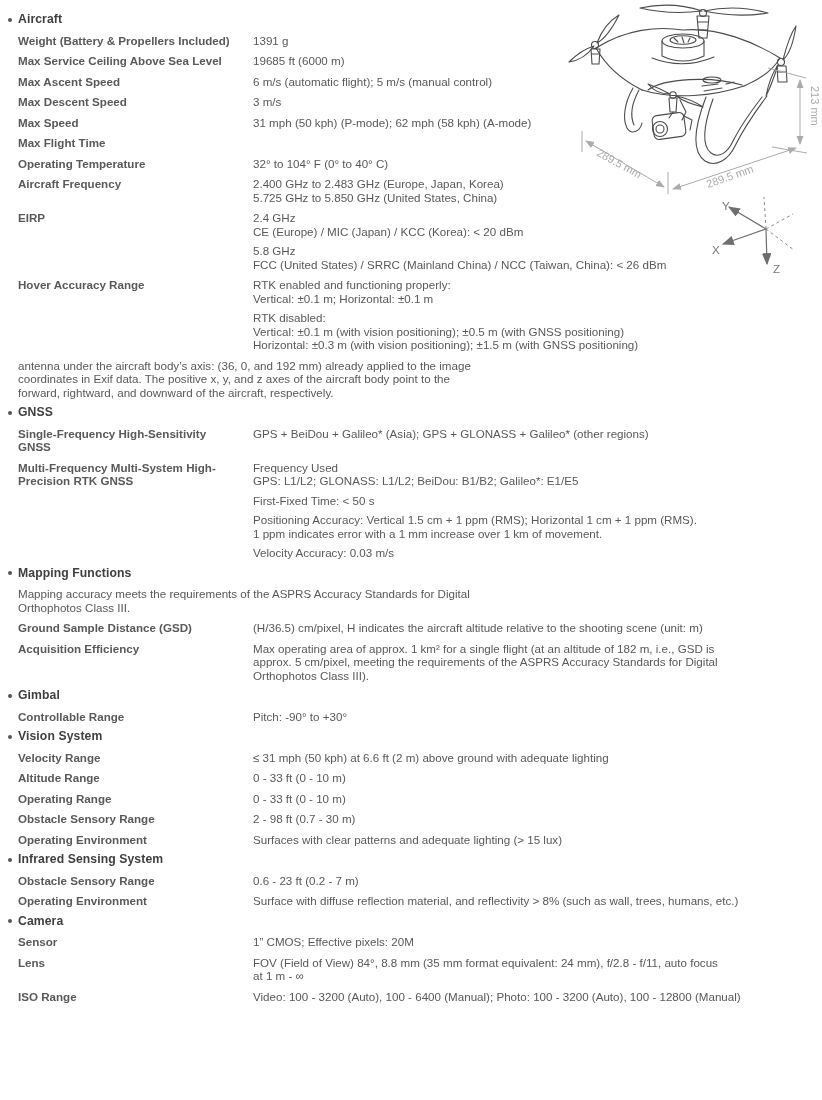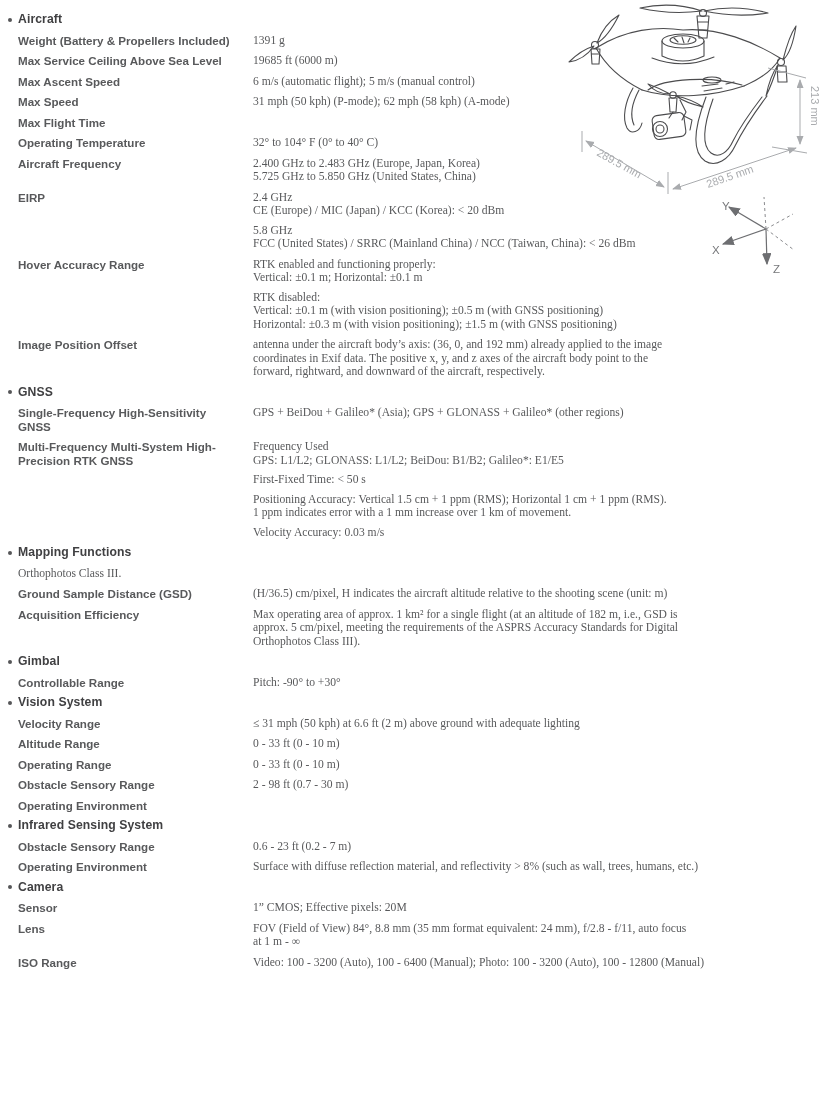--- a/index.html
+++ b/index.html
@@ -11,21 +11,21 @@
   }
   .content { position:absolute; left:18px; top:13px; width:796px; }
   .section-header { display:flex; align-items:center; gap:6px; margin:9px 0 7px -10px; }
   .section-header:first-child { margin-top:0; }
   .bullet { width:4px; height:4px; border-radius:50%; background:#555658; flex:0 0 4px; }
   .section-title { font-weight:bold; color:#404042; font-size:12.2px; letter-spacing:.1px; }
   .spec-row { display:flex; margin-bottom:7px; }
   .spec-label { width:235px; flex:0 0 235px; padding-right:8px;font-weight:bold; }
   .spec-value { flex:1; min-width:0; }
   .tline { white-space:nowrap; }
-  .vgroup { margin-bottom:6px;font-family:Liberation Serif, serif; }
+  .vgroup { margin-bottom:6px; }
   .vgroup:last-child { margin-bottom:0; }
   .figure-drone { position:absolute; left:556px; top:0; width:266px; height:202px; }
   .figure-axis  { position:absolute; left:698px; top:192px; width:104px; height:88px; }
   svg { display:block; }
 </style>
 </head>
 <body>
 
 <div class="page">
 
@@ -62,20 +62,30 @@
     <div class="spec-label">
               <div class="tline">Max Ascent Speed</div>
             </div>
     <div class="spec-value">
               <div class="vgroup">
                 <div class="tline">6 m/s (automatic flight); 5 m/s (manual control)</div>
               </div>
             </div>
   </div>
 
+  <div class="spec-row">
+    <div class="spec-label">
+              <div class="tline">Max Descent Speed</div>
+            </div>
+    <div class="spec-value">
+              <div class="vgroup">
+                <div class="tline">3 m/s</div>
+              </div>
+            </div>
+  </div>
 
   <div class="spec-row">
     <div class="spec-label">
               <div class="tline">Max Speed</div>
             </div>
     <div class="spec-value">
               <div class="vgroup">
                 <div class="tline">31 mph (50 kph) (P-mode); 62 mph (58 kph) (A-mode)</div>
               </div>
             </div>
@@ -137,23 +147,20 @@
               </div>
               <div class="vgroup">
                 <div class="tline">RTK disabled:</div>
                 <div class="tline">Vertical: ±0.1 m (with vision positioning); ±0.5 m (with GNSS positioning)</div>
                 <div class="tline">Horizontal: ±0.3 m (with vision positioning); ±1.5 m (with GNSS positioning)</div>
               </div>
             </div>
   </div>
 
   <div class="spec-row">
-    <div class="spec-label">
-              <div class="tline">Image Position Offset</div>
-            </div>
     <div class="spec-value">
               <div class="vgroup">
                 <div class="tline">antenna under the aircraft body’s axis: (36, 0, and 192 mm) already applied to the image</div>
                 <div class="tline">coordinates in Exif data. The positive x, y, and z axes of the aircraft body point to the</div>
                 <div class="tline">forward, rightward, and downward of the aircraft, respectively.</div>
               </div>
             </div>
   </div>
 </div>
   </div>
@@ -203,20 +210,21 @@
 
   <div class="section">
     <div class="section-header">
       <span class="bullet"></span>
       <span class="section-title">Mapping Functions</span>
     </div>
     <div class="section-rows">
   <div class="spec-row">
     <div class="spec-value">
               <div class="vgroup">
+                <div class="tline">Mapping accuracy meets the requirements of the ASPRS Accuracy Standards for Digital</div>
                 <div class="tline">Orthophotos Class III.</div>
               </div>
             </div>
   </div>
 
   <div class="spec-row">
     <div class="spec-label">
               <div class="tline">Ground Sample Distance (GSD)</div>
             </div>
     <div class="spec-value">
@@ -306,20 +314,25 @@
     <div class="spec-value">
               <div class="vgroup">
                 <div class="tline">2 - 98 ft (0.7 - 30 m)</div>
               </div>
             </div>
   </div>
 
   <div class="spec-row">
     <div class="spec-label">
               <div class="tline">Operating Environment</div>
+            </div>
+    <div class="spec-value">
+              <div class="vgroup">
+                <div class="tline">Surfaces with clear patterns and adequate lighting (&gt; 15 lux)</div>
+              </div>
             </div>
   </div>
 </div>
   </div>
 
   <div class="section">
     <div class="section-header">
       <span class="bullet"></span>
       <span class="section-title">Infrared Sensing System</span>
     </div>

